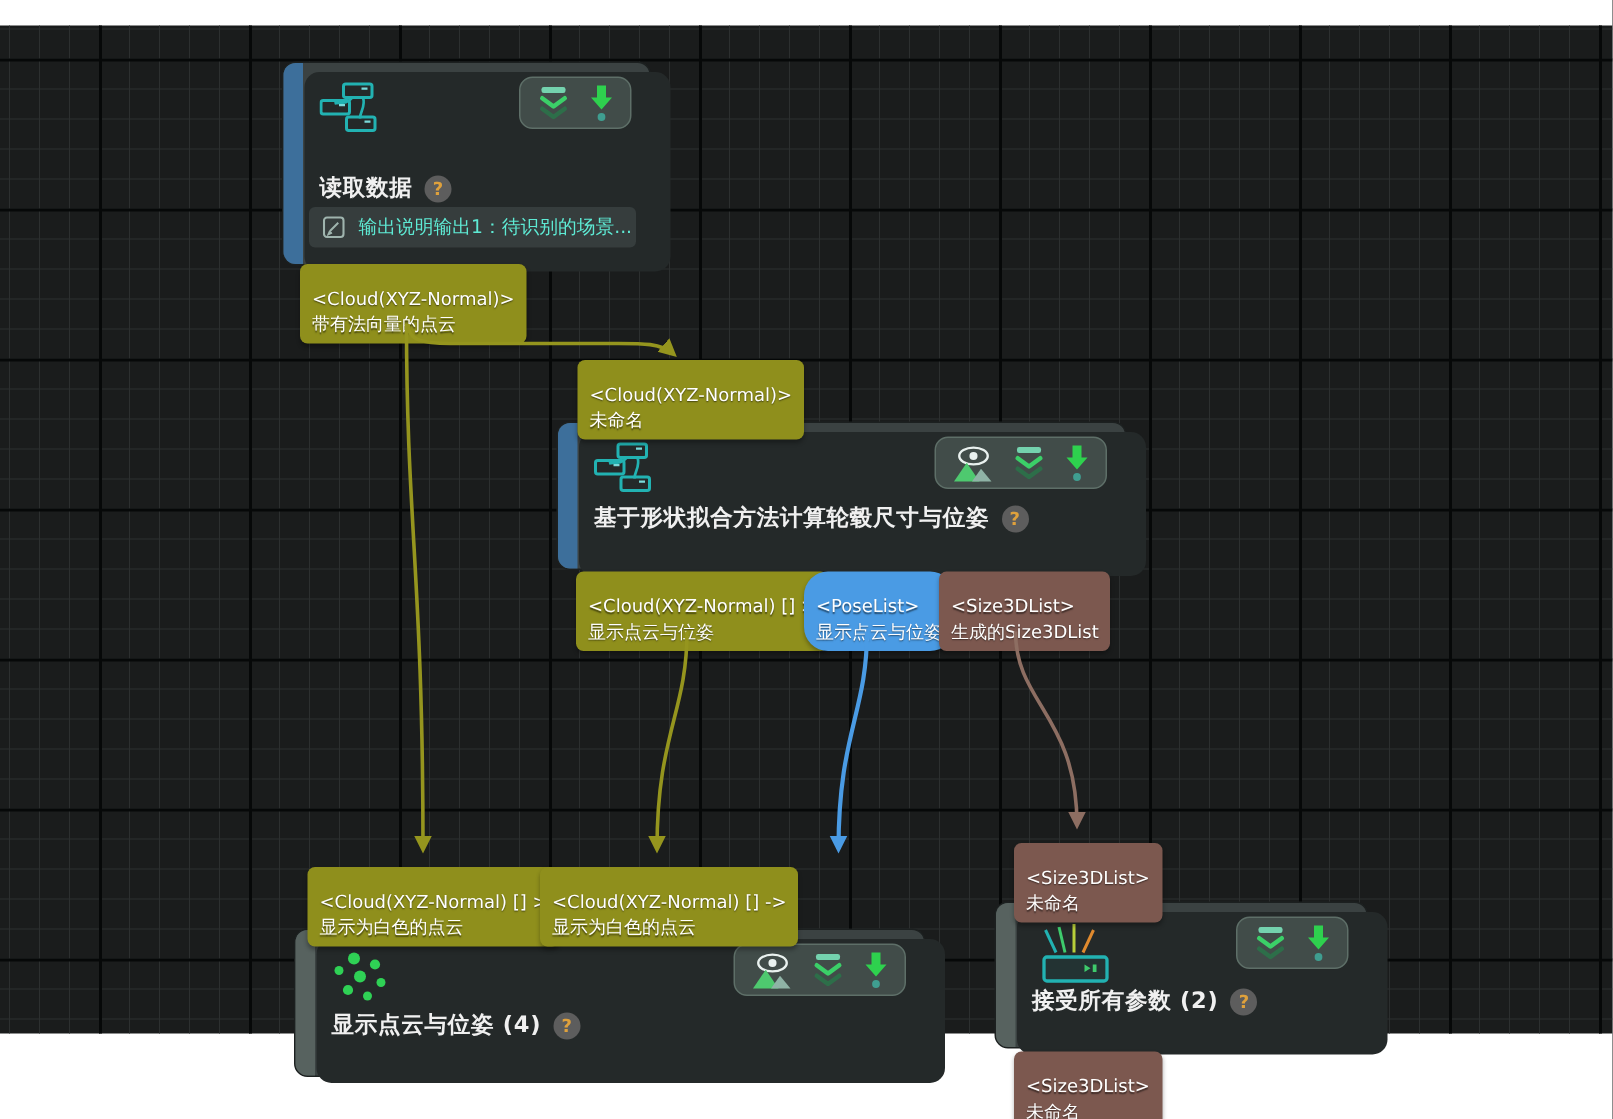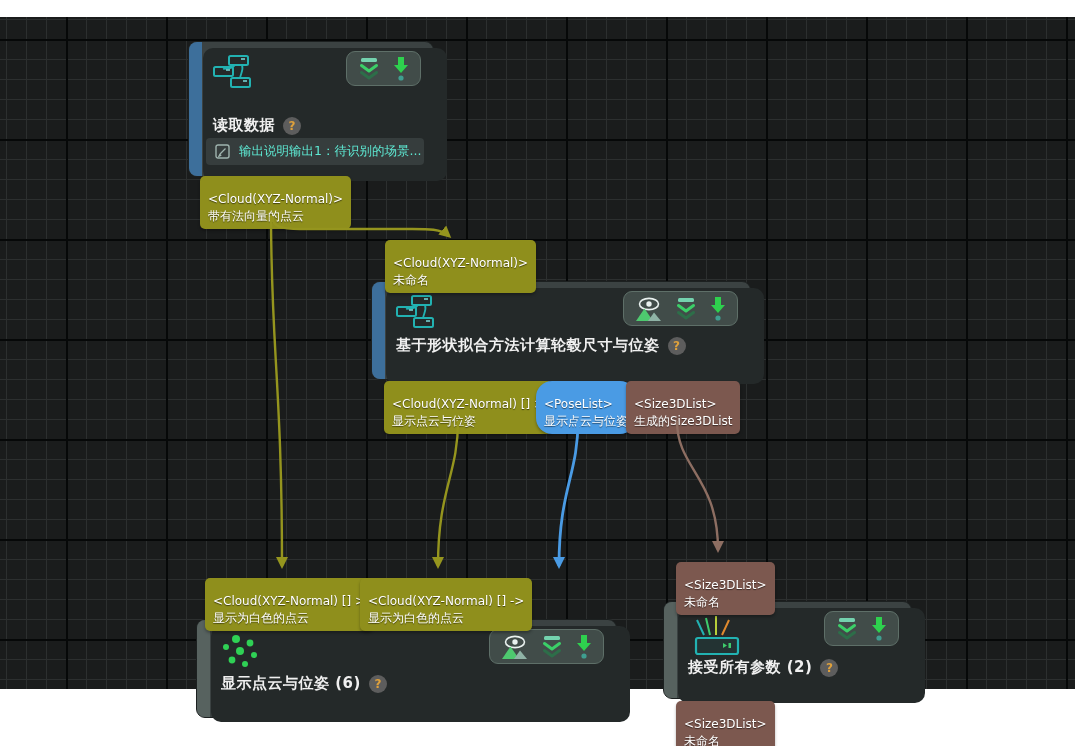--- a/index.html
+++ b/index.html
@@ -209,21 +209,21 @@
         </svg>
       </span>
       <span class="btn">
         <svg width="16" height="26" viewBox="0 0 16 26">
           <polygon points="5,1 11,1 11,9 15,9 8,17 1,9 5,9" fill="#2ed14e"></polygon>
           <circle cx="8" cy="22" r="2.6" fill="#3f9e90"></circle>
         </svg>
       </span>
     </div>
     <div class="titlerow">
-      <span class="title">显示点云与位姿 (6)</span>
+      <span class="title">显示点云与位姿 (4)</span>
       <span class="help">?</span>
     </div>
   </div>
 
   <div class="node" id="node-accept">
     <div class="stripe gray"></div>
     <div class="node-icon" style="left:30px;">
       <svg width="46" height="42" viewBox="0 0 46 42">
         <path d="M10 21 L3 6" stroke="#22b2b2" stroke-width="2"></path>
         <path d="M16 21 L12 4" stroke="#3ecb6c" stroke-width="2"></path>

